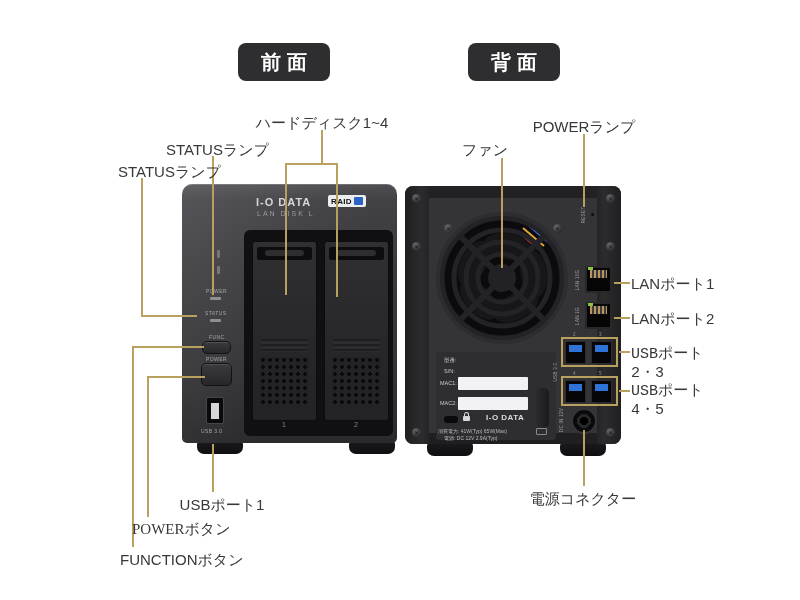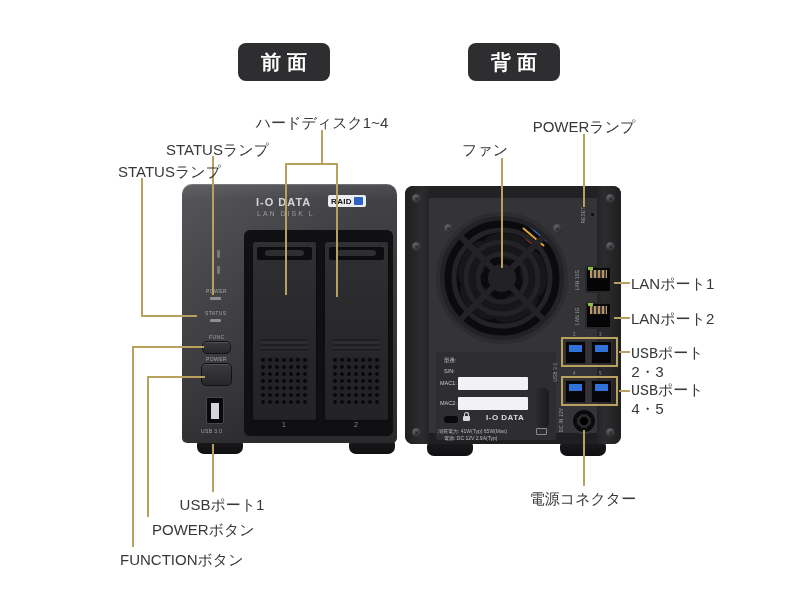--- a/index.html
+++ b/index.html
@@ -22,21 +22,21 @@
   #lbl-hdd      { left:232px; top:113px; width:180px; text-align:center; }
   #lbl-powerlamp{ left:166px; top:140px; }
   #lbl-statuslamp{ left:118px; top:162px; }
   #lbl-fan      { left:462px; top:140px; width:80px; text-align:left; }
   #lbl-reset    { left:524px; top:117px; width:120px; text-align:center; }
   #lbl-lan1     { left:631px; top:274px; }
   #lbl-lan2     { left:631px; top:309px; }
   #lbl-usb23    { left:631px; top:345px; width:88px; }
   #lbl-usb45    { left:631px; top:382px; width:88px; }
   #lbl-usb1     { left:172px; top:495px; width:100px; text-align:center; }
-  #lbl-powerbtn { left:152px; top:520px; width:100px; text-align:right; }
+  #lbl-powerbtn { left:132px; top:520px; width:100px; text-align:left;font-family:Liberation Serif, serif; }
   #lbl-funcbtn  { left:120px; top:550px; width:120px; text-align:center; }
   #lbl-powerconn{ left:523px; top:489px; width:120px; text-align:center; }
 
   
   .line { position:absolute; background:#b8a05e; z-index:5; }
   .obox { position:absolute; border:2px solid #b8a05e; z-index:5; background:transparent; }
   #ln-hdd-stem   { left:321px; top:130px; width:2px; height:34px; }
   #ln-hdd-bridge { left:285px; top:163px; width:53px; height:2px; }
   #ln-hdd-v1     { left:285px; top:163px; width:2px; height:132px; }
   #ln-hdd-v2     { left:336px; top:163px; width:2px; height:134px; }

